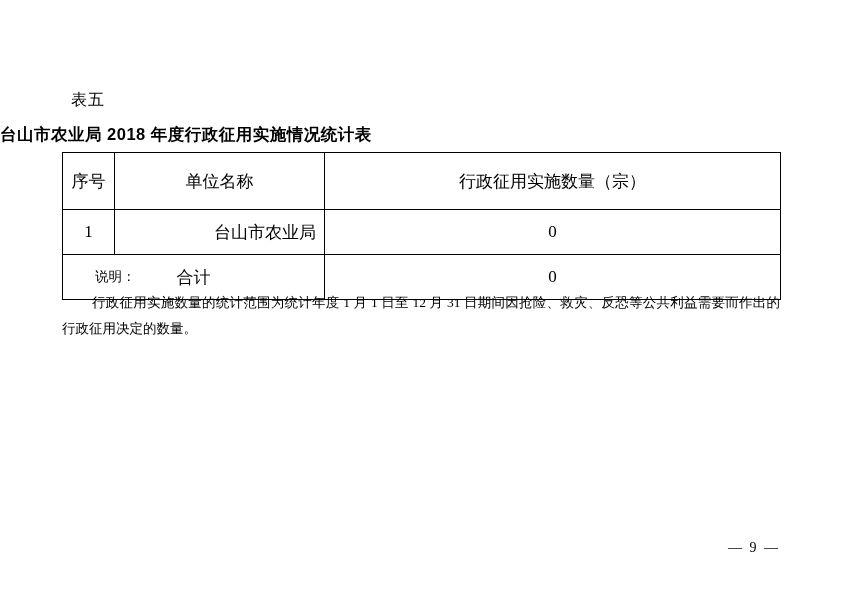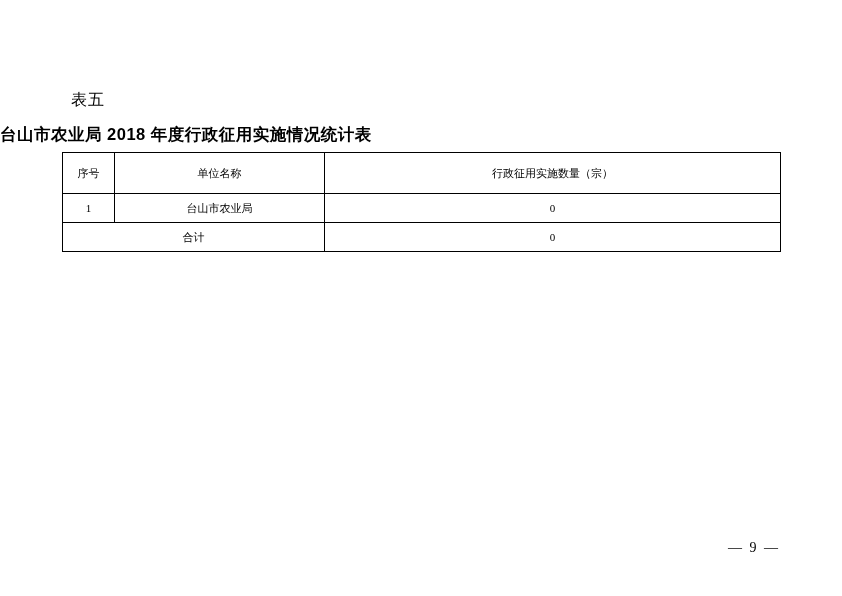--- a/index.html
+++ b/index.html
@@ -40,23 +40,23 @@
   table.stat {
     position: absolute;
     left: 62px;
     top: 152px;
     width: 718px;
     border-collapse: collapse;
     table-layout: fixed;
   }
   table.stat td, table.stat th {
     border: 1px solid #000000;
-    padding: 0;
+    padding: 8px;
     font-weight: normal;
-    font-size: 11px;
+    font-size: 17px;
     font-family: "Liberation Serif", "DejaVu Serif", serif;
   }
   .col-seq { width: 52px; }
   .col-unit { width: 210px; }
   .col-num { width: 456px; }
 
   .head-row td {
     height: 40px;
     text-align: center;
     vertical-align: middle;
@@ -64,21 +64,21 @@
   }
   .data-row td {
     height: 28px;
     vertical-align: middle;
   }
   .total-row td {
     height: 28px;
     vertical-align: middle;
   }
   .c-center { text-align: center; }
-  .c-left { text-align: center; padding-left: 8px; }
+  .c-left { text-align: right; padding-left: 8px; }
   .num-cell {
     text-align: center;
     font-size: 16px;
     font-family: "Liberation Serif", "DejaVu Serif", serif;
   }
   .notes {
     position: absolute;
     left: 62px;
     top: 264px;
     width: 718px;
@@ -128,16 +128,20 @@
         <td class="c-left">台山市农业局</td>
         <td class="num-cell">0</td>
       </tr>
       <tr class="total-row">
         <td class="c-center" colspan="2">合计</td>
         <td class="num-cell">0</td>
       </tr>
     </tbody>
   </table>
 
+  <div class="notes">
+    <div class="note-title">说明：</div>
+    <div class="note-body">行政征用实施数量的统计范围为统计年度 1 月 1 日至 12 月 31 日期间因抢险、救灾、反恐等公共利益需要而作出的行政征用决定的数量。</div>
+  </div>
 
   <div class="page-number">— 9 —</div>
 
 </div>
 
 </body></html>

